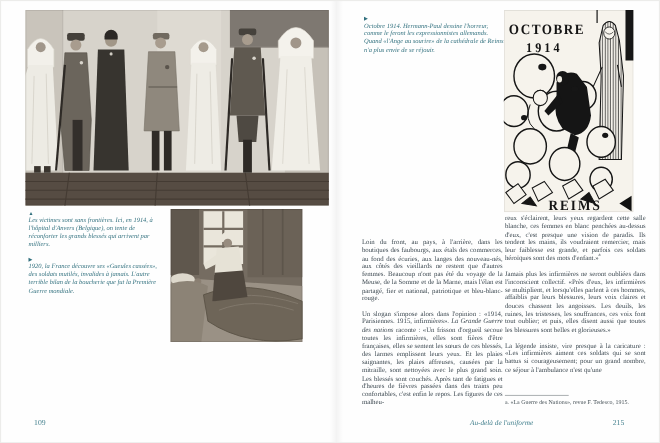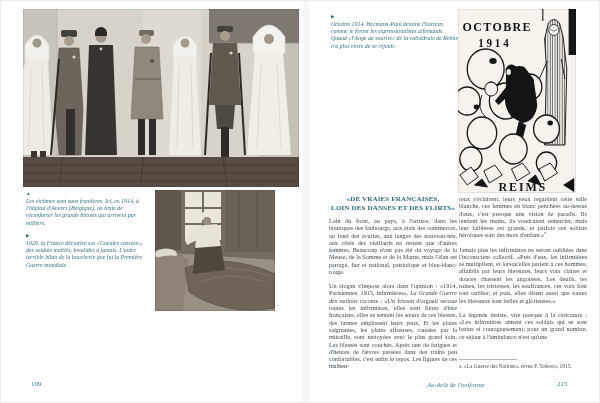--- a/index.html
+++ b/index.html
@@ -224,24 +224,20 @@
         <polygon points="76,172 84,166 90,176" fill="#161616"></polygon>
       </g>
       <text x="5" y="22" font-family="Liberation Serif, serif" font-size="13" font-weight="bold" letter-spacing="1.5" fill="#141414">OCTOBRE</text>
       <text x="22" y="38" font-family="Liberation Serif, serif" font-size="12" font-weight="bold" letter-spacing="3" fill="#141414">1914</text>
       <text x="44" y="182" font-family="Liberation Serif, serif" font-size="13" font-weight="bold" letter-spacing="2" fill="#141414">REIMS</text>
       <polygon points="114,176 126,169 126,183" fill="#111"></polygon>
       <rect x="0.5" y="0.5" width="127" height="183" fill="none" stroke="#000" stroke-opacity="0.08"></rect>
     </svg>
   </figure>
 
-  <div class="heading">
-    <div>«DE VRAIES FRANÇAISES,</div>
-    <div>LOIN DES DANSES ET DES FLIRTS»</div>
-  </div>
 
   <div class="col col-1">
     <p>Loin du front, au pays, à l'arrière, dans les boutiques des faubourgs, aux étals des commerces, au fond des écuries, aux langes des nouveau-nés, aux côtés des vieillards ne restent que d'autres femmes. Beaucoup n'ont pas été du voyage de la Meuse, de la Somme et de la Marne, mais l'élan est partagé, fier et national, patriotique et bleu-blanc-rouge.</p>
     <p><span>Un slogan s'impose alors dans l'opinion : «1914, Parisiennes. 1915, infirmières». </span><span class="italic">La Grande Guerre des nations</span><span> raconte : «Un frisson d'orgueil secoue toutes les infirmières, elles sont fières d'être françaises, elles se sentent les sœurs de ces blessés, des larmes emplissent leurs yeux. Et les plaies saignantes, les plaies affreuses, causées par la mitraille, sont nettoyées avec le plus grand soin. Les blessés sont couchés. Après tant de fatigues et d'heures de fièvres passées dans des trains peu confortables, c'est enfin le repos. Les figures de ces malheu-</span></p>
   </div>
 
   <div class="col col-2">
     <p><span>reux s'éclairent, leurs yeux regardent cette salle blanche, ces femmes en blanc penchées au-dessus d'eux, c'est presque une vision de paradis. Ils tendent les mains, ils voudraient remercier, mais leur faiblesse est grande, et parfois ces soldats héroïques sont des mots d'enfant.»</span><sup>a</sup></p>
     <p>Jamais plus les infirmières ne seront oubliées dans l'inconscient collectif. «Près d'eux, les infirmières se multiplient, et lorsqu'elles parlent à ces hommes, affaiblis par leurs blessures, leurs voix claires et douces chassent les angoisses. Les deuils, les ruines, les tristesses, les souffrances, ces voix font tout oublier; et puis, elles disent aussi que toutes les blessures sont belles et glorieuses.»</p>
     <p>La légende insiste, vire presque à la caricature : «Les infirmières aiment ces soldats qui se sont battus si courageusement; pour un grand nombre, ce séjour à l'ambulance n'est qu'une</p>

